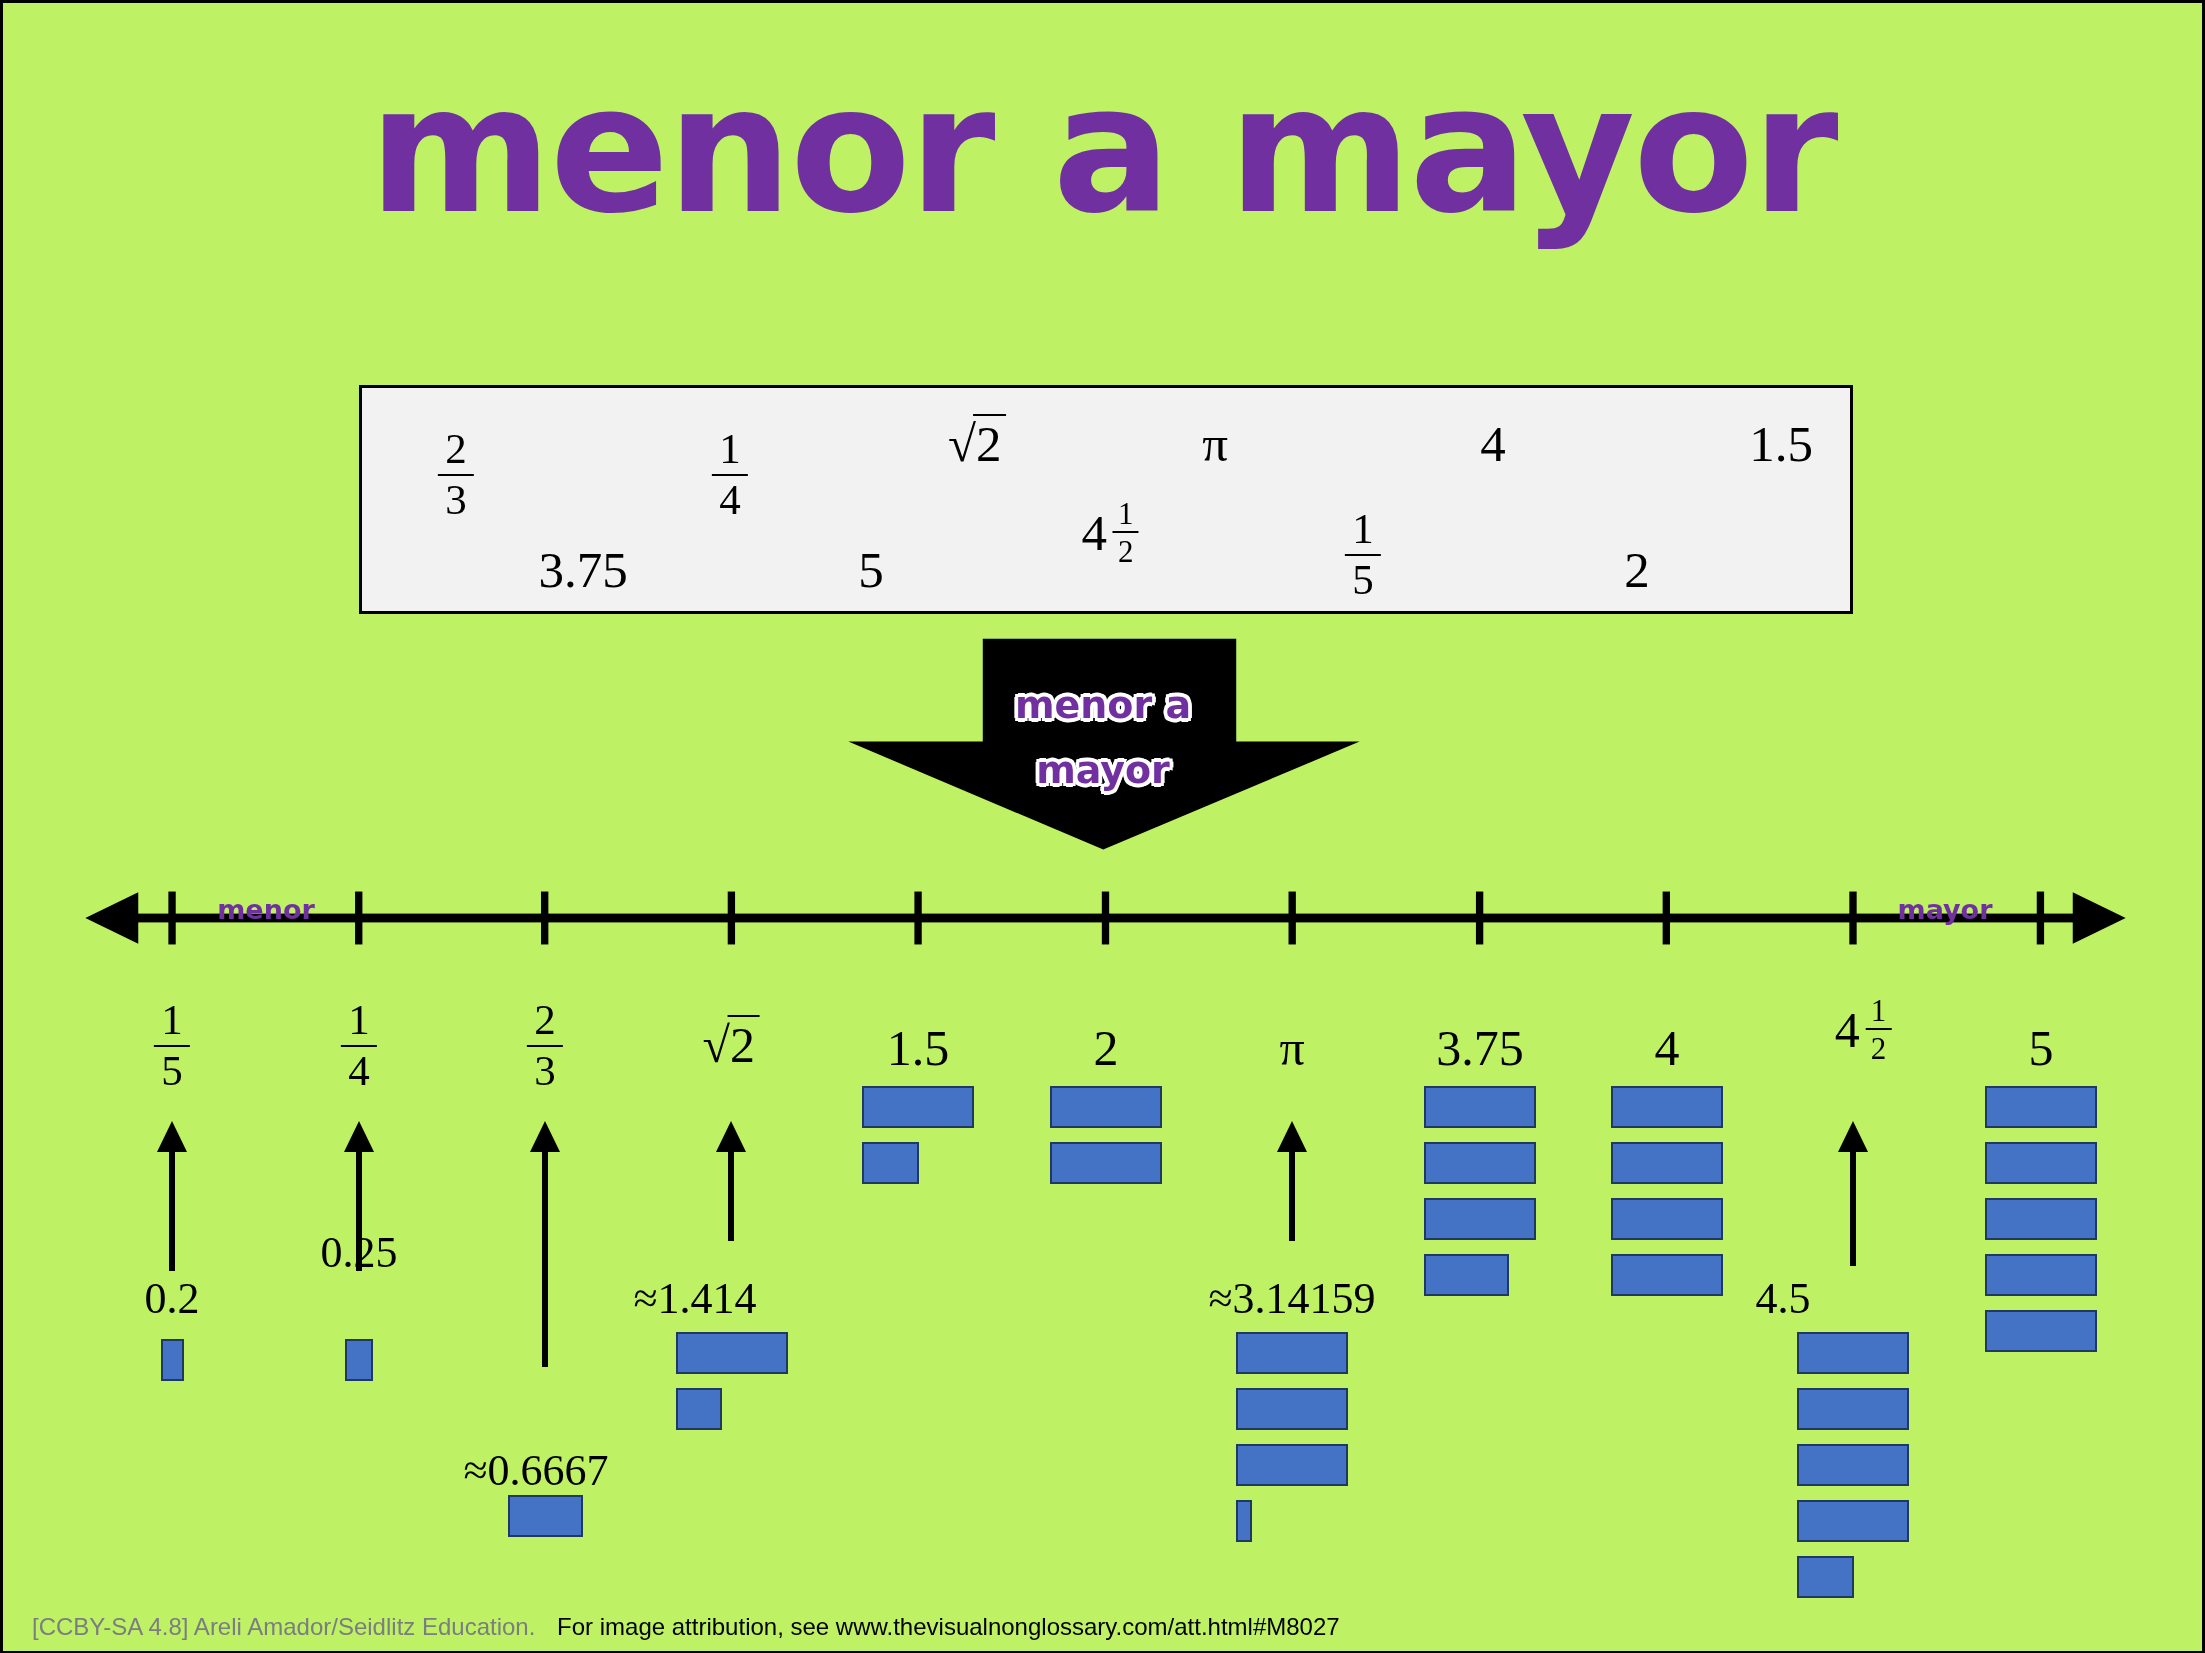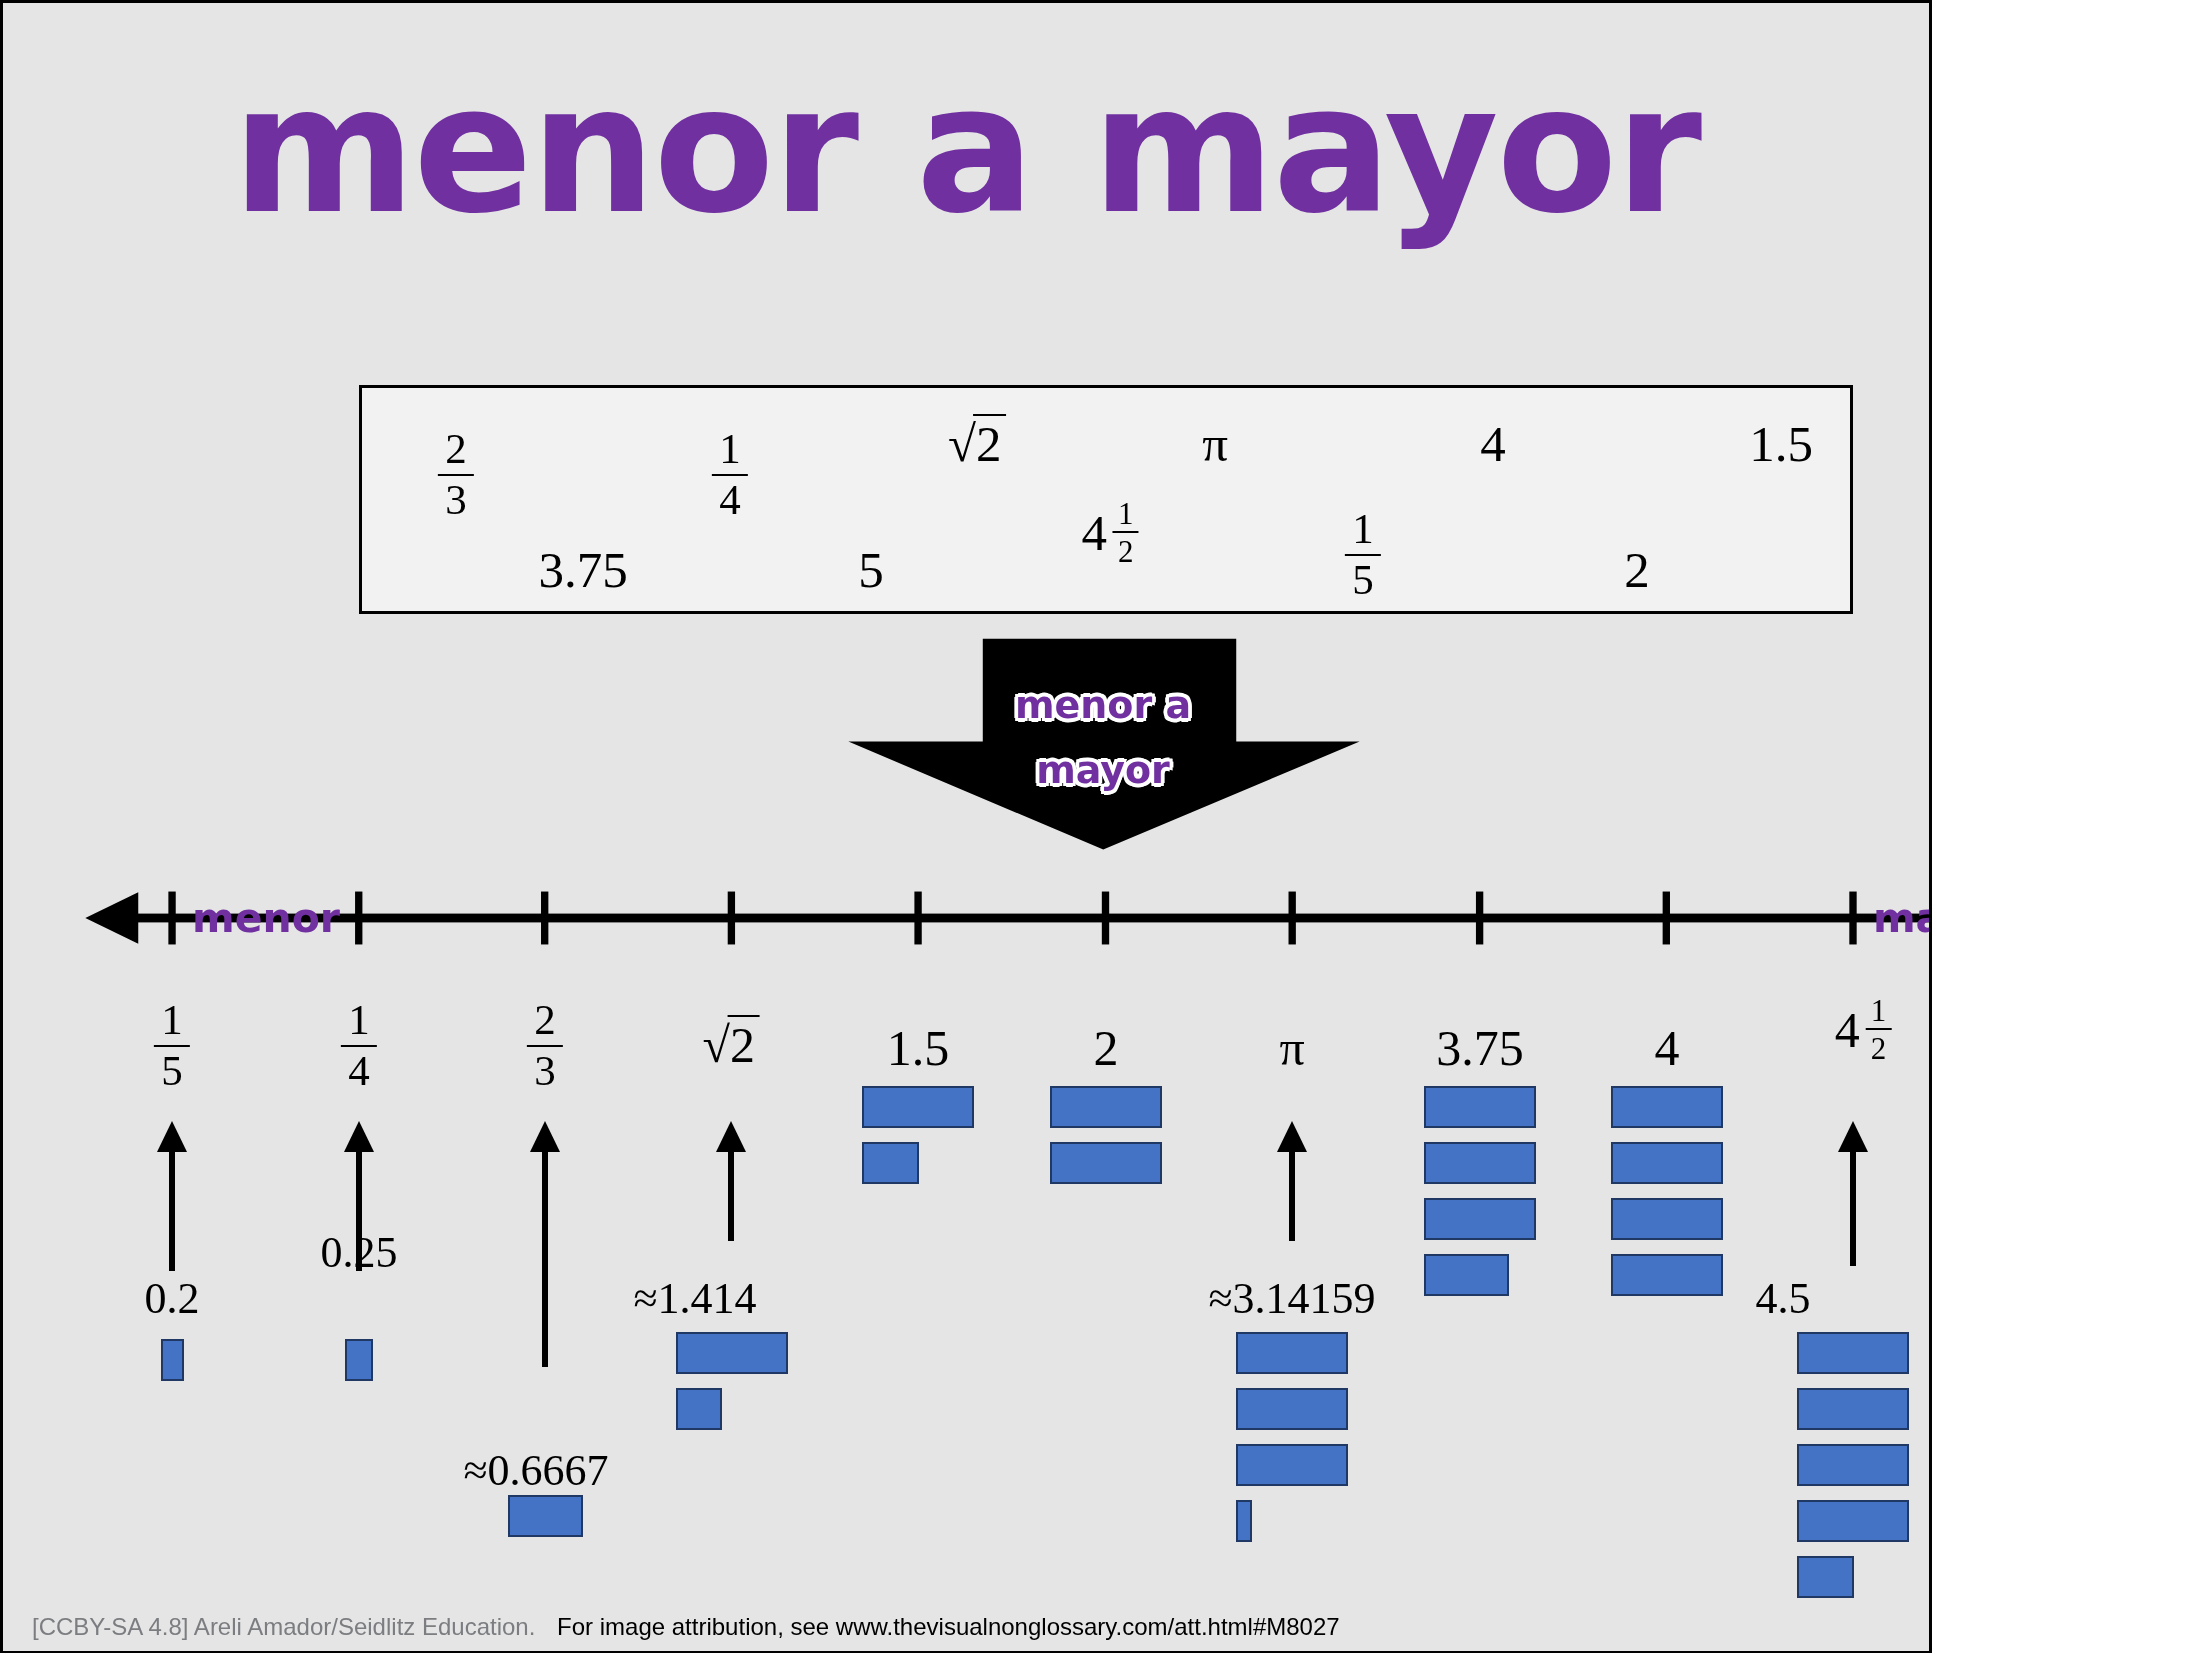--- a/index.html
+++ b/index.html
@@ -1,21 +1,21 @@
 <!DOCTYPE html>
 <html style="font-size:11.8px"><head>
 <meta charset="utf-8">
 <style>
   * { margin:0; padding:0; box-sizing:border-box; }
   html,body { background:#ffffff; }
   body { font-family:"Liberation Sans", sans-serif; }
 
   .page {
-    position:relative; width:1932px; height:1654px;
-    background:#e5e5e5; border:3.7px solid #000; overflow:hidden;
+    position:relative; width:2205px; height:1654px;
+    background:#bef264; border:3.7px solid #000; overflow:hidden;
   }
 
   
   .title {
     position:absolute; top:51px; left:0; width:100%;
     text-align:center; font-family:"DejaVu Sans", sans-serif;
     font-weight:bold; font-size:176px; line-height:1.1;
     color:#7030A0; letter-spacing:-2.2px;
   }
 
@@ -53,21 +53,21 @@
     z-index:3; white-space:nowrap;
     text-shadow:-2.9px -2.9px 0 #fff, 2.9px -2.9px 0 #fff, -2.9px 2.9px 0 #fff,
       2.9px 2.9px 0 #fff, -3.7px 0 0 #fff, 3.7px 0 0 #fff, 0 -3.7px 0 #fff, 0 3.7px 0 #fff;
   }
 
   
   .numline { position:absolute; left:0; top:867px; }
   .nl-label {
     position:absolute; top:891px; transform:translateX(-50%);
     font-family:"DejaVu Sans", sans-serif; font-weight:bold;
-    font-size:41px; color:#7030A0; z-index:2; white-space:nowrap;
+    font-size:27px; color:#7030A0; z-index:2; white-space:nowrap;
   }
 
   
   .vlabel {
     position:absolute; transform:translateX(-50%);
     font-family:"Liberation Serif", serif; font-size:50px; color:#000;
     text-align:center; white-space:nowrap;
   }
   .decimal {
     position:absolute; transform:translateX(-50%);

